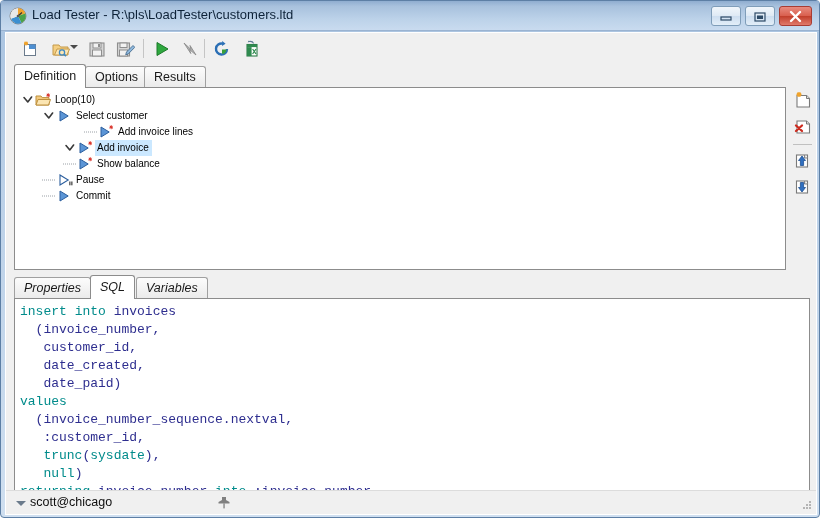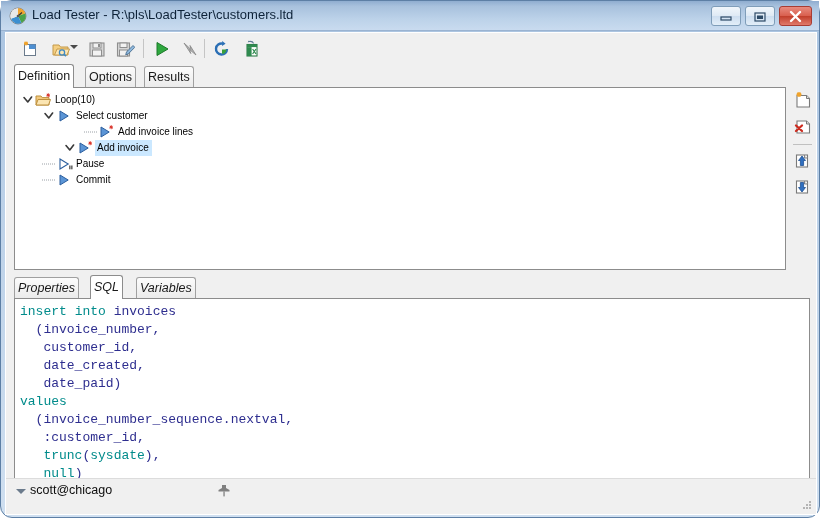--- a/index.html
+++ b/index.html
@@ -18,21 +18,21 @@
 
   
   #window {
     position: absolute;
     left: 0; top: 0;
     width: 820px;
     height: 518px;
     box-sizing: border-box;
     border: 1px solid #5d7fa5;
     background: linear-gradient(to bottom, #a9c3e0 0%, #bcd1e8 38%, #cfdff0 100%);
-    border-radius: 12px;
+    border-radius: 4px;
   }
   #titlebar {
     position: absolute;
     left: 0; top: 0;
     width: 818px;
     height: 30px;
     background: linear-gradient(to bottom, #8fadd0 0%, #a8c1dd 18%, #bcd2e9 62%, #c9dbef 100%);
     border-bottom: 1px solid #9ab3d1;
     box-sizing: border-box;
   }
@@ -120,21 +120,21 @@
     position: absolute;
     left: 8px; top: 31px;
     width: 795px;
     height: 24px;
   }
   .tab {
     position: absolute;
     top: 2px;
     height: 22px;
     box-sizing: border-box;
-    padding: 0 3px;
+    padding: 0 9px;
     line-height: 21px;
     font-size: 12.5px;
     color: #1a1a1a;
     background: linear-gradient(to bottom, #fcfcfc 0%, #eaeaea 100%);
     border: 1px solid #a0a0a0;
     border-bottom: none;
     border-radius: 3px 3px 0 0;
     white-space: nowrap;
     cursor: default;
   }
@@ -250,21 +250,21 @@
   }
   .k  { color: #008b8b; }        
   .id { color: #2e2e8f; }        
   .pl { color: #000000; }
 
   
   #statusbar {
     position: absolute;
     left: 0; bottom: 0;
     width: 810px;
-    height: 36px;
+    height: 24px;
     background: #f0f0f0;
     border-top: 1px solid #dcdcdc;
     box-sizing: border-box;
     padding-left: 45px;
   }
   #status-caret {
     position: absolute;
     left: 10px; top: 10px;
     width: 0; height: 0;
     border-left: 5px solid transparent;
@@ -426,20 +426,26 @@
               </svg></span><span class="tico"><svg width="18" height="16" viewBox="0 0 18 16" style="display: block;">
                 <path d="M3 3 L11.2 8 L3 13 Z" fill="#5b95d6" stroke="#2c5f9e" stroke-width="1"></path>
                 <path d="M13.2 1.2 L13.2 5.2 M11.4 3.2 L15 3.2 M11.9 1.9 L14.5 4.5 M14.5 1.9 L11.9 4.5" stroke="#d9342b" stroke-width="1"></path>
               </svg></span><span class="lbl">Add invoice lines</span></div>
           <div class="trow sel"><span class="tindent" style="width: 48px;"></span><span class="tw"><svg width="14" height="16" viewBox="0 0 14 16" style="display: block;">
                 <path d="M3 5.5 L6.8 10 L10.6 5 " fill="none" stroke="#3a3a3a" stroke-width="1.6" stroke-linecap="round" stroke-linejoin="round"></path>
               </svg></span><span class="tico"><svg width="18" height="16" viewBox="0 0 18 16" style="display: block;">
                 <path d="M3 3 L11.2 8 L3 13 Z" fill="#5b95d6" stroke="#2c5f9e" stroke-width="1"></path>
                 <path d="M13.2 1.2 L13.2 5.2 M11.4 3.2 L15 3.2 M11.9 1.9 L14.5 4.5 M14.5 1.9 L11.9 4.5" stroke="#d9342b" stroke-width="1"></path>
               </svg></span><span class="lbl">Add invoice</span></div>
+          <div class="trow"><span class="tindent" style="width: 48px;"></span><span class="tw"><svg width="14" height="16" viewBox="0 0 14 16" style="display: block;">
+                <path d="M0 8 L14 8" stroke="#9aa0a6" stroke-width="1" stroke-dasharray="1 1"></path>
+              </svg></span><span class="tico"><svg width="18" height="16" viewBox="0 0 18 16" style="display: block;">
+                <path d="M3 3 L11.2 8 L3 13 Z" fill="#5b95d6" stroke="#2c5f9e" stroke-width="1"></path>
+                <path d="M13.2 1.2 L13.2 5.2 M11.4 3.2 L15 3.2 M11.9 1.9 L14.5 4.5 M14.5 1.9 L11.9 4.5" stroke="#d9342b" stroke-width="1"></path>
+              </svg></span><span class="lbl">Show balance</span></div>
           <div class="trow"><span class="tindent" style="width: 27px;"></span><span class="tw"><svg width="14" height="16" viewBox="0 0 14 16" style="display: block;">
                 <path d="M0 8 L14 8" stroke="#9aa0a6" stroke-width="1" stroke-dasharray="1 1"></path>
               </svg></span><span class="tico"><svg width="18" height="16" viewBox="0 0 18 16" style="display: block;">
                 <path d="M4 3 L12.2 8 L4 13 Z" fill="#ffffff" stroke="#2c5f9e" stroke-width="1.1"></path>
                 <rect x="13.2" y="9.5" width="1.3" height="3.8" fill="#4a4a4a"></rect>
                 <rect x="15.2" y="9.5" width="1.3" height="3.8" fill="#4a4a4a"></rect>
               </svg></span><span class="lbl">Pause</span></div>
           <div class="trow"><span class="tindent" style="width: 27px;"></span><span class="tw"><svg width="14" height="16" viewBox="0 0 14 16" style="display: block;">
                 <path d="M0 8 L14 8" stroke="#9aa0a6" stroke-width="1" stroke-dasharray="1 1"></path>
               </svg></span><span class="tico"><svg width="18" height="16" viewBox="0 0 18 16" style="display: block;">

